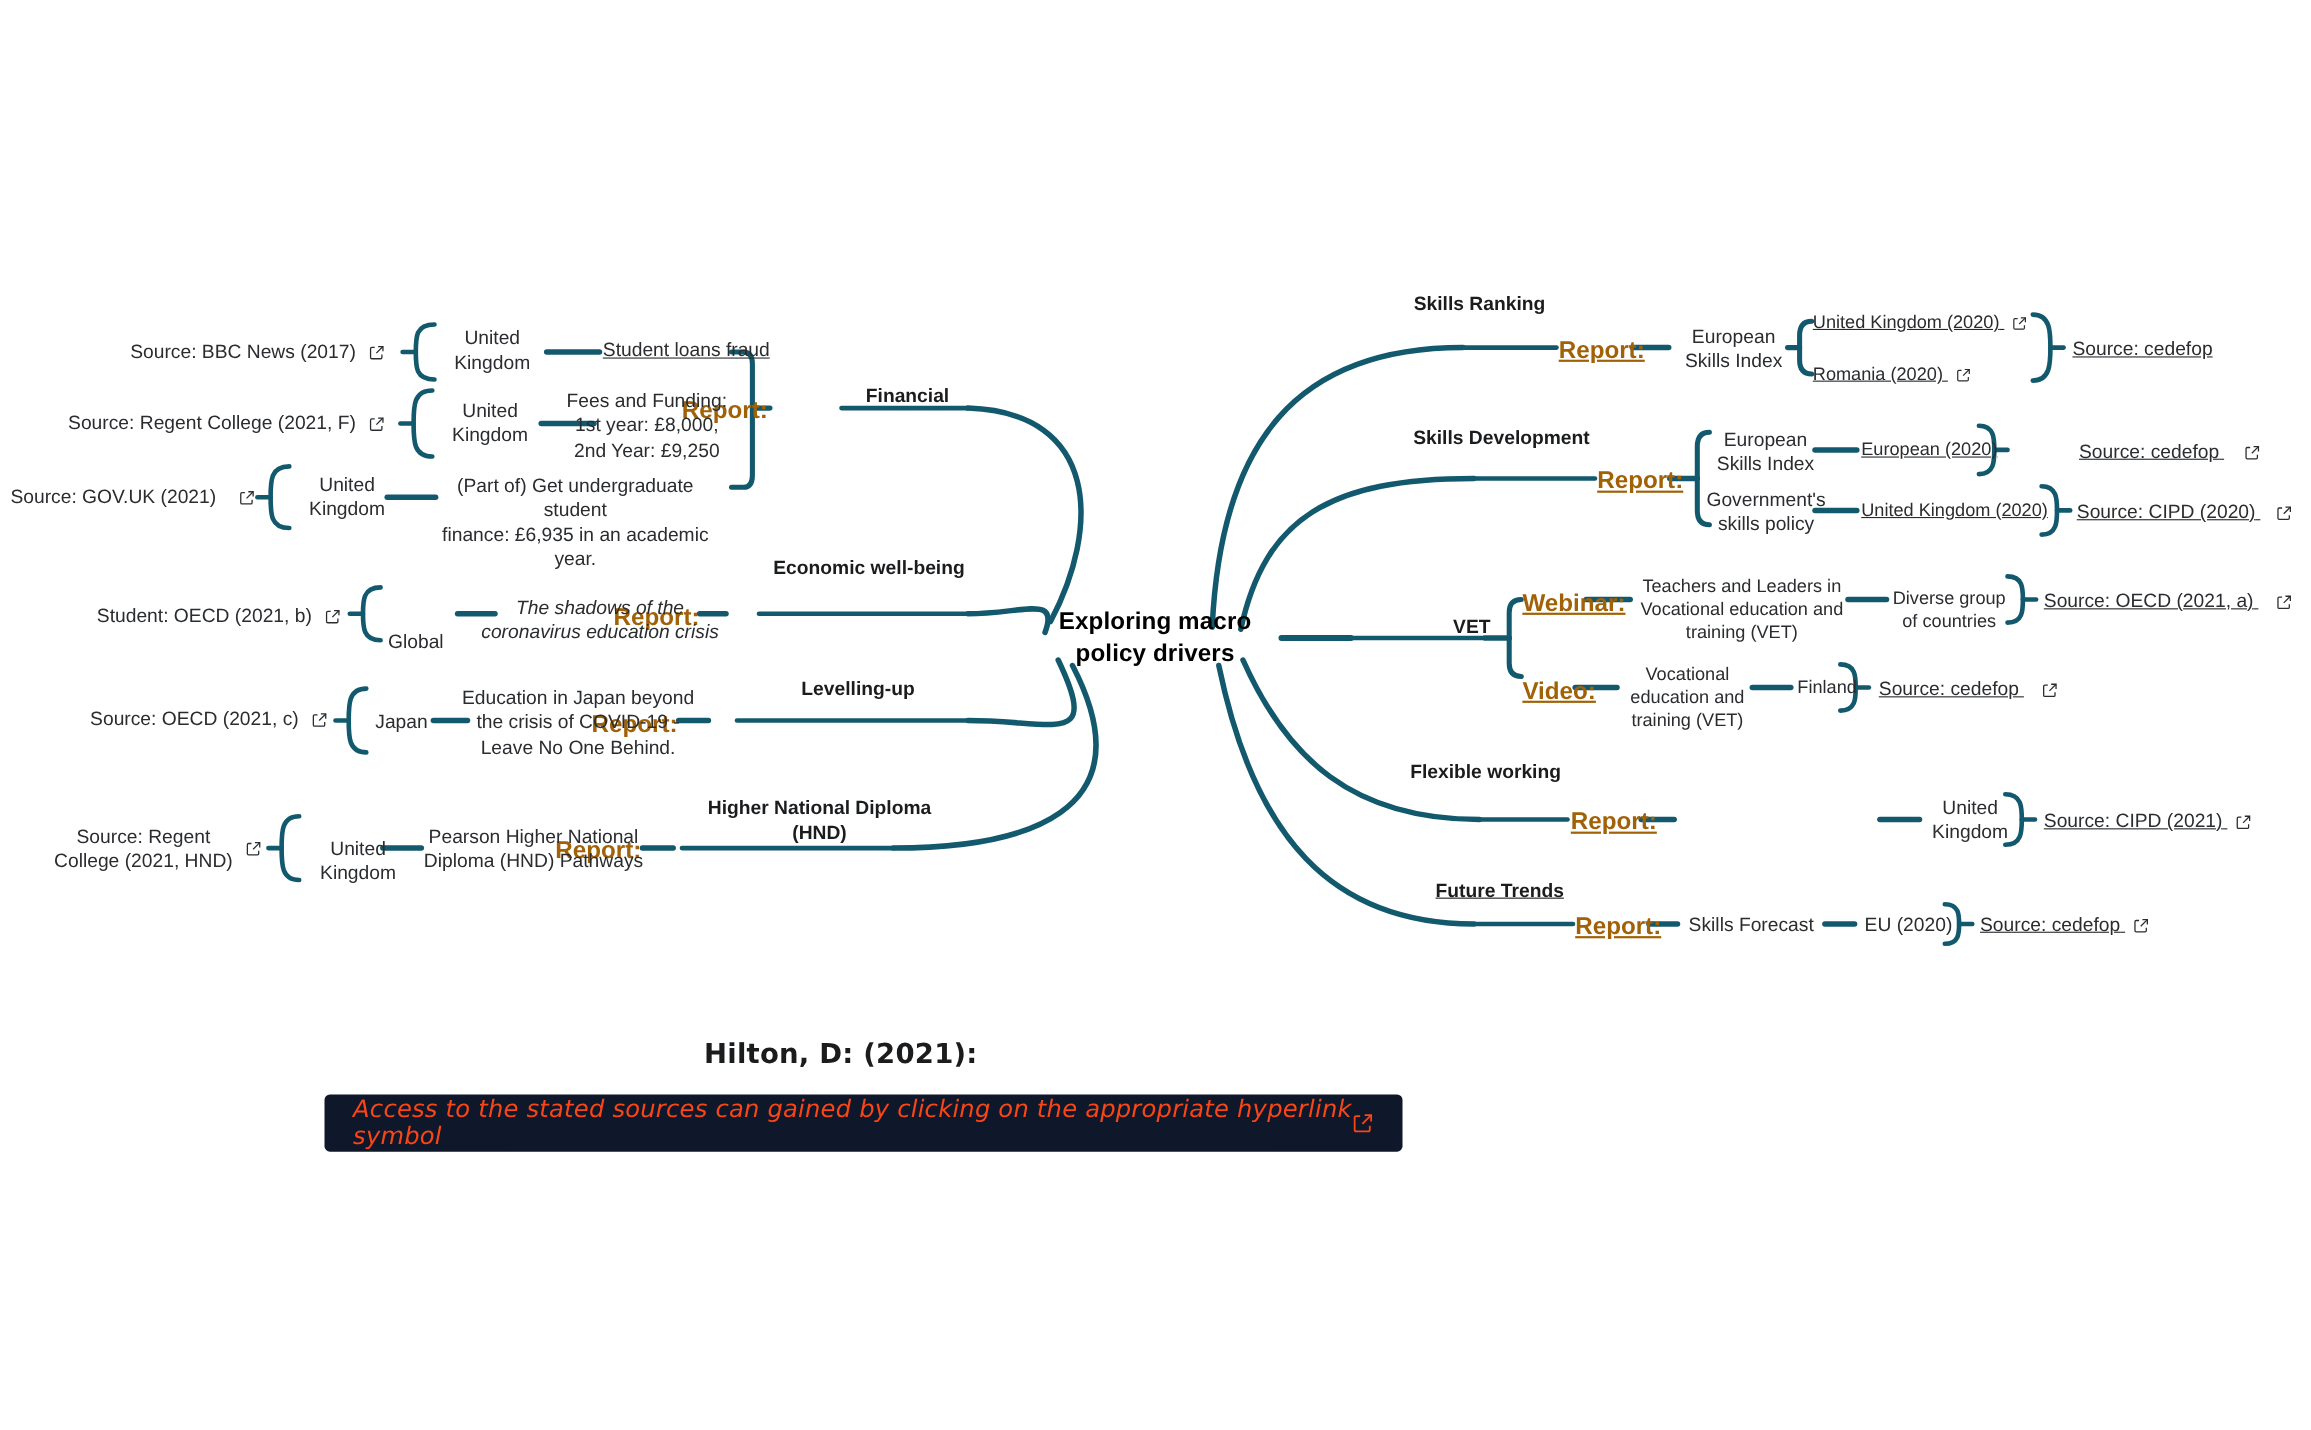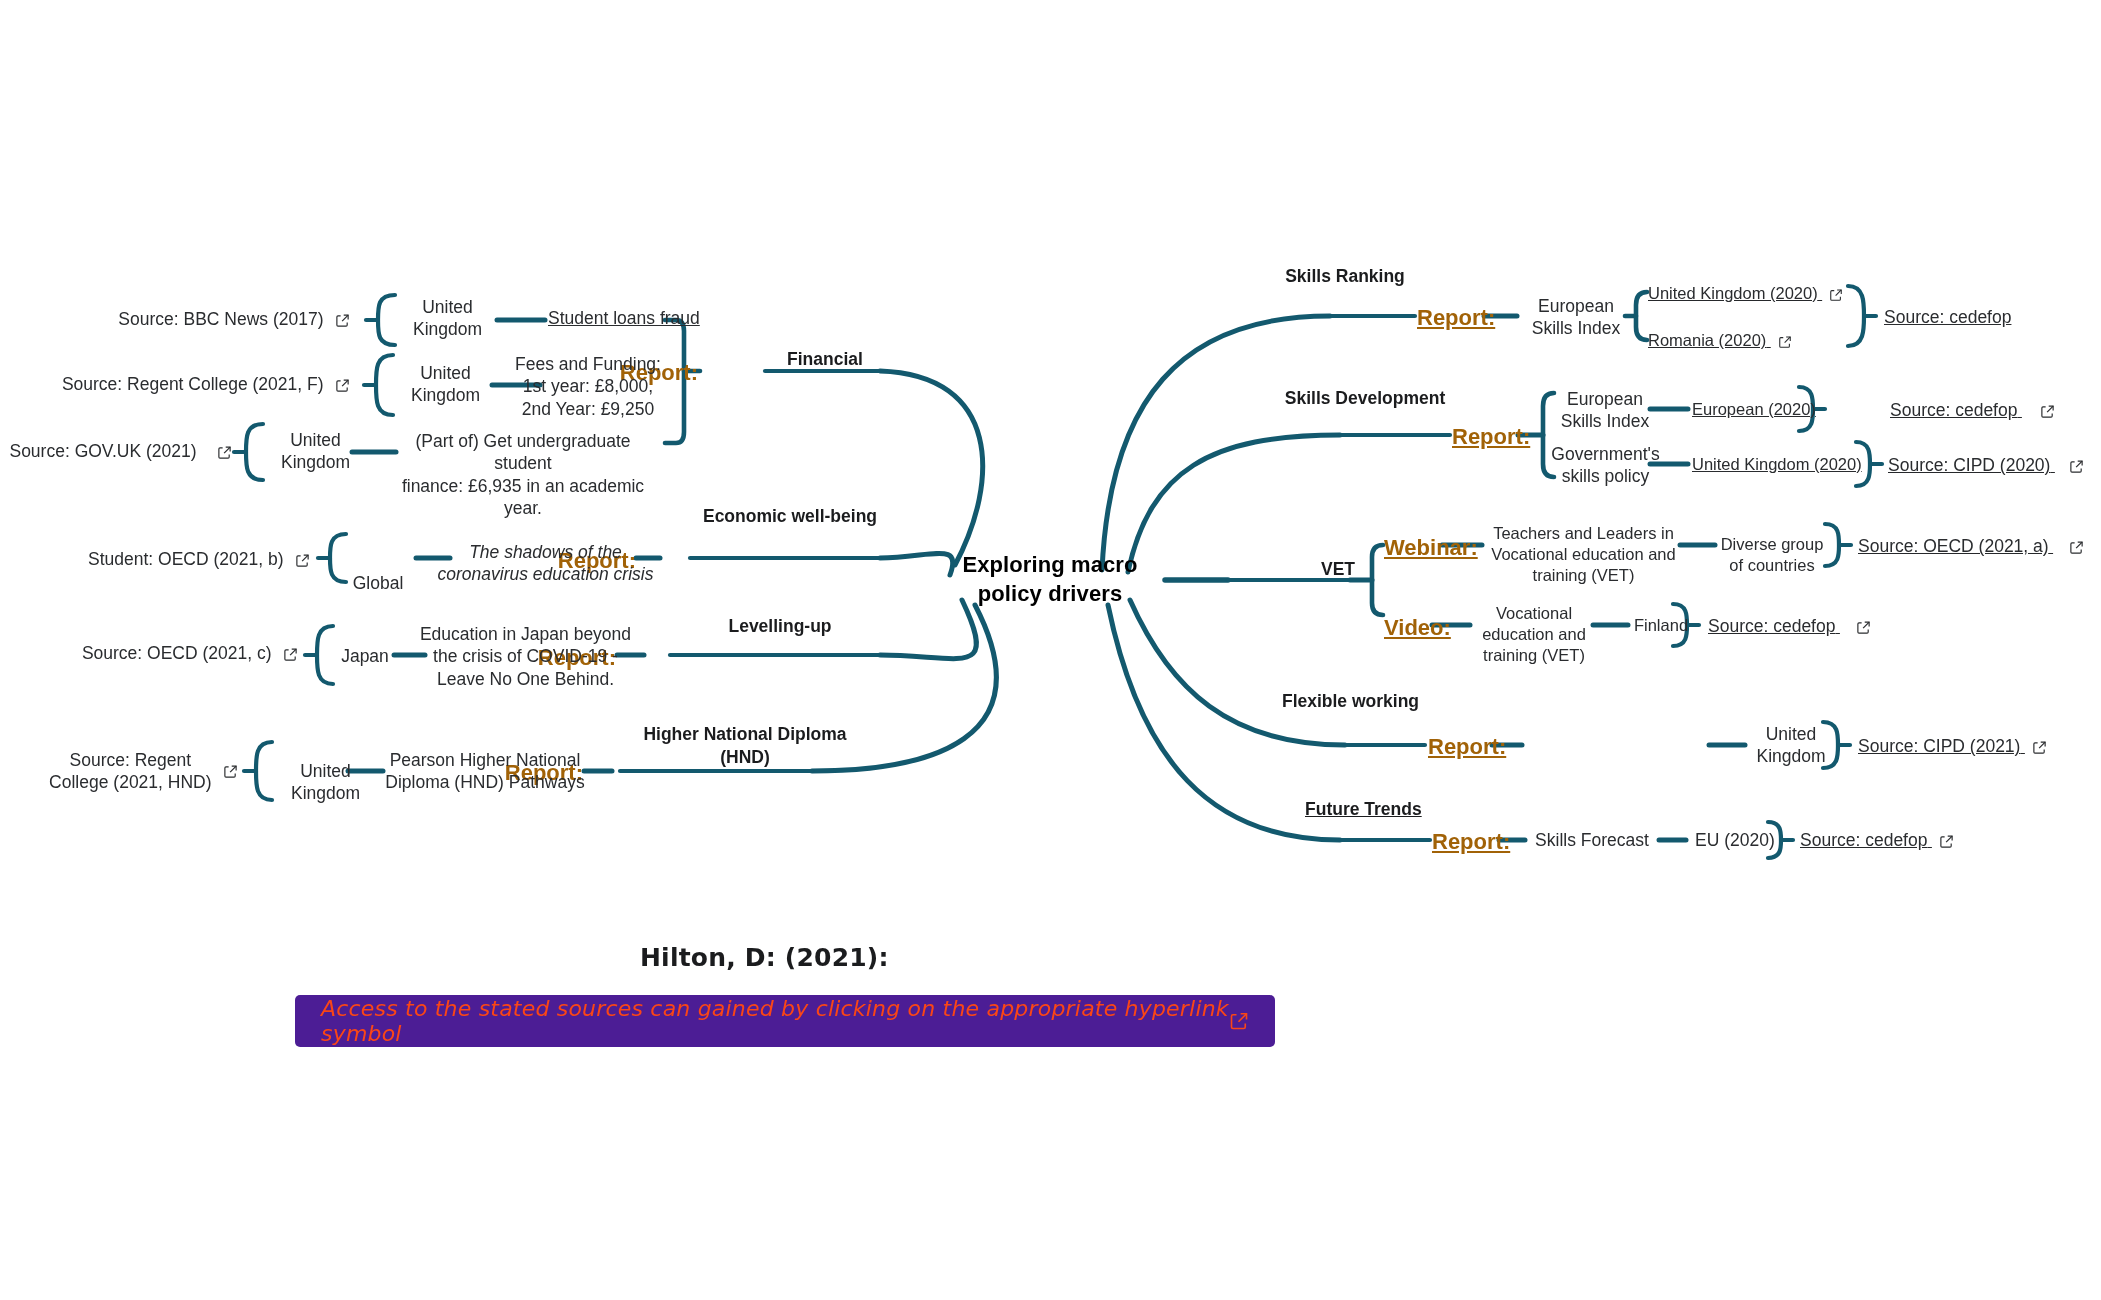--- a/index.html
+++ b/index.html
@@ -26,21 +26,21 @@
 
   .lnk{display:inline-block;vertical-align:middle;margin-left:7px;}
   .lnk svg{display:block;}
 
   
   .credit{
     position:absolute;font-weight:bold;font-size:25px;color:#1b1c1e;
     font-family:"DejaVu Sans", sans-serif;letter-spacing:.2px;
   }
   .notebar{
-    position:absolute;background:#4c1d95;border-radius:5px;
+    position:absolute;background:#0f172a;border-radius:5px;
     display:flex;align-items:center;justify-content:space-between;
     padding:0 26px;box-sizing:border-box;
   }
   .notebar .note-txt{
     color:#fa4616;font-size:22px;font-family:"DejaVu Sans", sans-serif;
     font-style:italic;letter-spacing:.2px;
   }
 </style>
 </head>
 <body>

